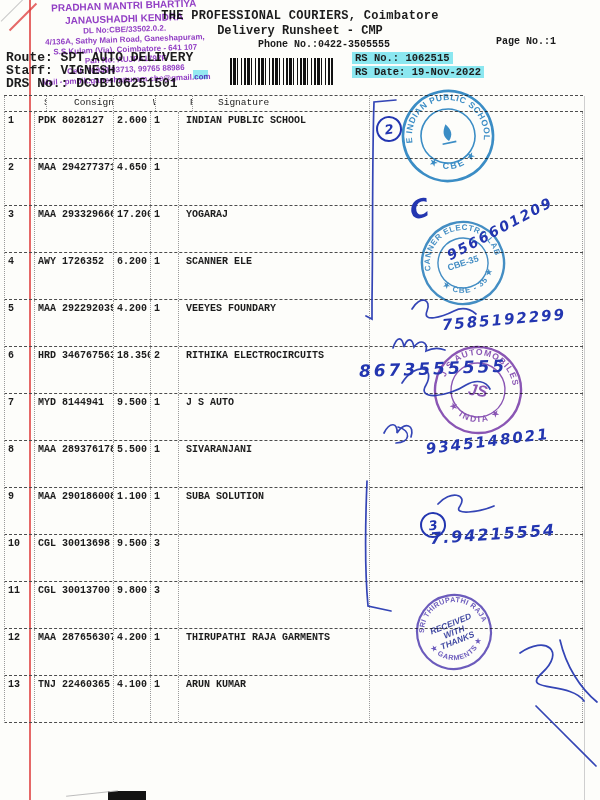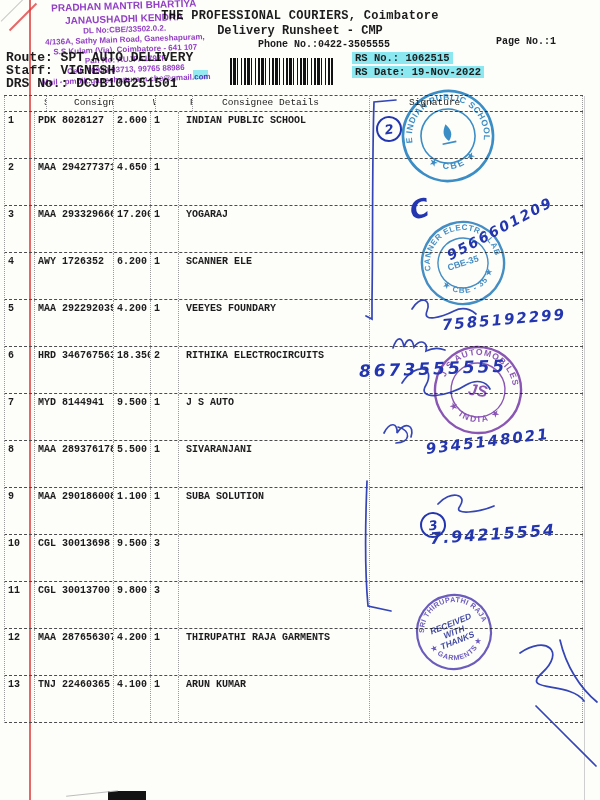--- a/index.html
+++ b/index.html
@@ -80,21 +80,20 @@
   <div class="abs barcode"></div>
   <div class="abs rsline rsno"><span class="hl">RS No.: 1062515</span></div>
   <div class="abs rsline rsdate"><span class="hl">RS Date: 19-Nov-2022</span></div>
 
   <div class="abs rs-table">
     <div class="trow thead">
       <div class="cell">S No</div>
       <div class="cell">Consignment No</div>
       <div class="cell">Weight</div>
       <div class="cell">PCS</div>
-      <div class="cell c-consignee">Consignee Details</div>
       <div class="cell">Signature</div>
     </div>
 
     <div class="trow">
       <div class="cell">1</div>
       <div class="cell">PDK 8028127</div>
       <div class="cell">2.600</div>
       <div class="cell">1</div>
       <div class="cell c-consignee">INDIAN PUBLIC SCHOOL</div>
       <div class="cell"></div>

